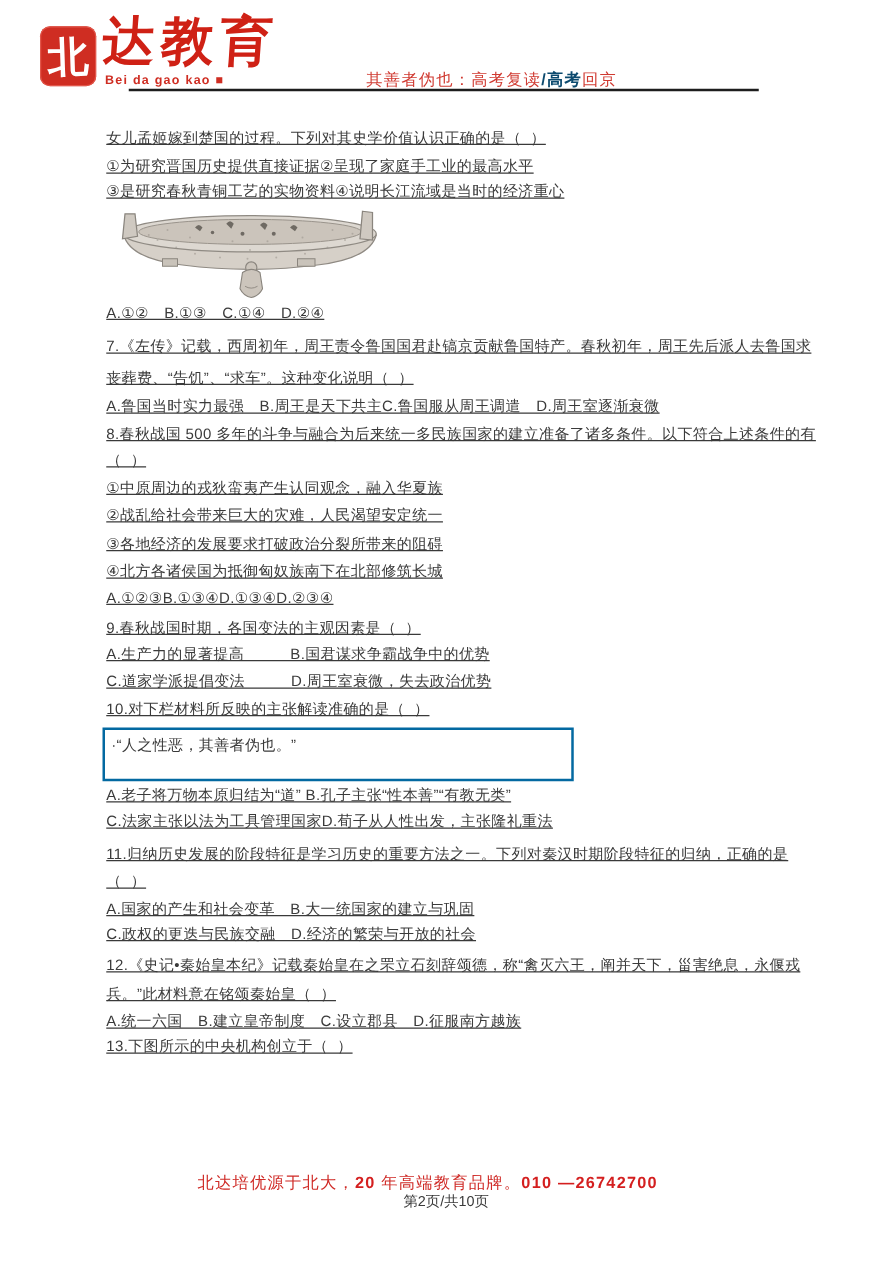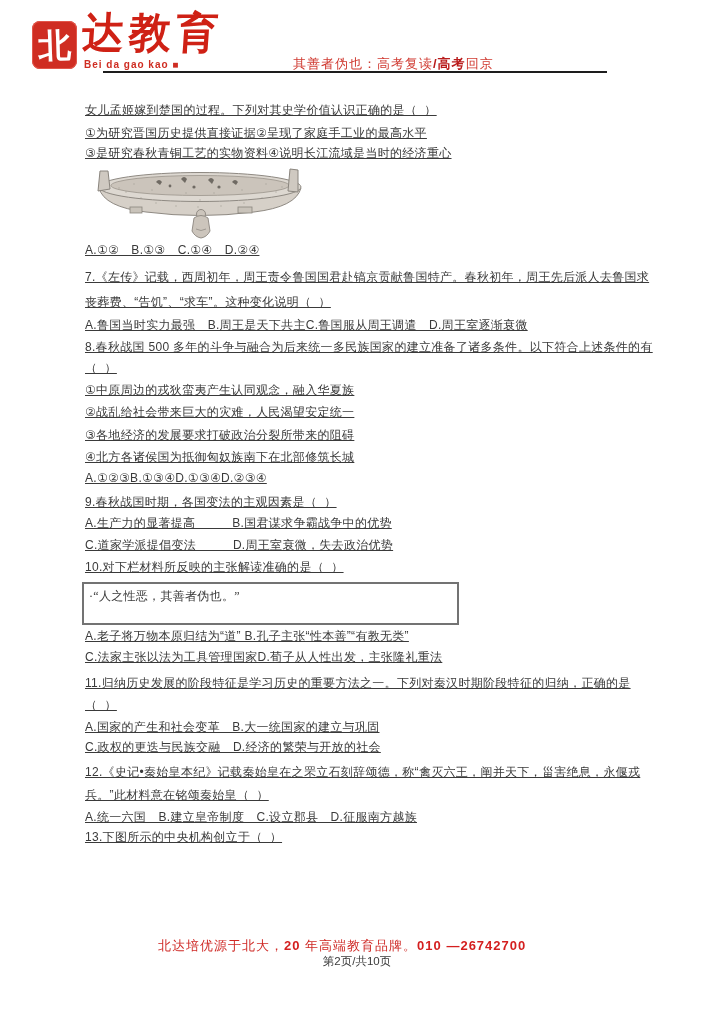--- a/index.html
+++ b/index.html
@@ -17,27 +17,27 @@
   }
   .seal-char{color:#ffffff;font-size:33px;font-weight:bold;line-height:1;
     font-family:"DejaVu Sans",sans-serif;transform:rotate(-2deg);}
   .wordmark{
     position:absolute;left:82px;top:10px;font-size:42px;line-height:1.1;
     color:#cf2115;font-weight:bold;letter-spacing:5px;transform:skewX(-4deg);
     font-family:"DejaVu Serif","Liberation Serif",serif;
   }
   .logo-sub{position:absolute;left:84px;top:59px;font-size:10px;color:#cf2d22;font-weight:bold;letter-spacing:1px;}
   .tagline{position:absolute;left:293px;top:55px;font-size:13px;color:#d03a31;letter-spacing:1px;white-space:pre;}
-  .tagline b{color:#b91c1c;}
+  .tagline b{color:#0c4a6e;}
   .hrule{position:absolute;left:103px;top:71px;width:504px;height:2px;background:#1d1d1d;}
   
   .ln{position:absolute;left:85px;font-size:12px;line-height:15px;white-space:pre;letter-spacing:0.3px;color:#3a3a3a;text-decoration:underline;}
   .quote-box{
     position:absolute;left:82px;top:582px;width:377px;height:43px;
-    border:2px solid #737373;box-sizing:border-box;padding:3px 0 0 5px;font-family:Liberation Serif, serif;
+    border:2px solid #0369a1;box-sizing:border-box;padding:3px 0 0 5px;
   }
   .quote-box .q{font-size:12px;line-height:19px;white-space:pre;letter-spacing:0.3px;color:#3a3a3a;}
   
   .artifact{position:absolute;left:86px;top:167px;width:228px;height:74px;}
   
   .promo{position:absolute;left:158px;top:937px;font-size:13px;color:#cf2a26;letter-spacing:1px;white-space:pre;}
   .promo b{color:#d41f1f;}
   .pageno{position:absolute;left:0;top:954px;width:714px;text-align:center;font-size:11.5px;color:#3a3a3a;}
 </style>
 </head>

